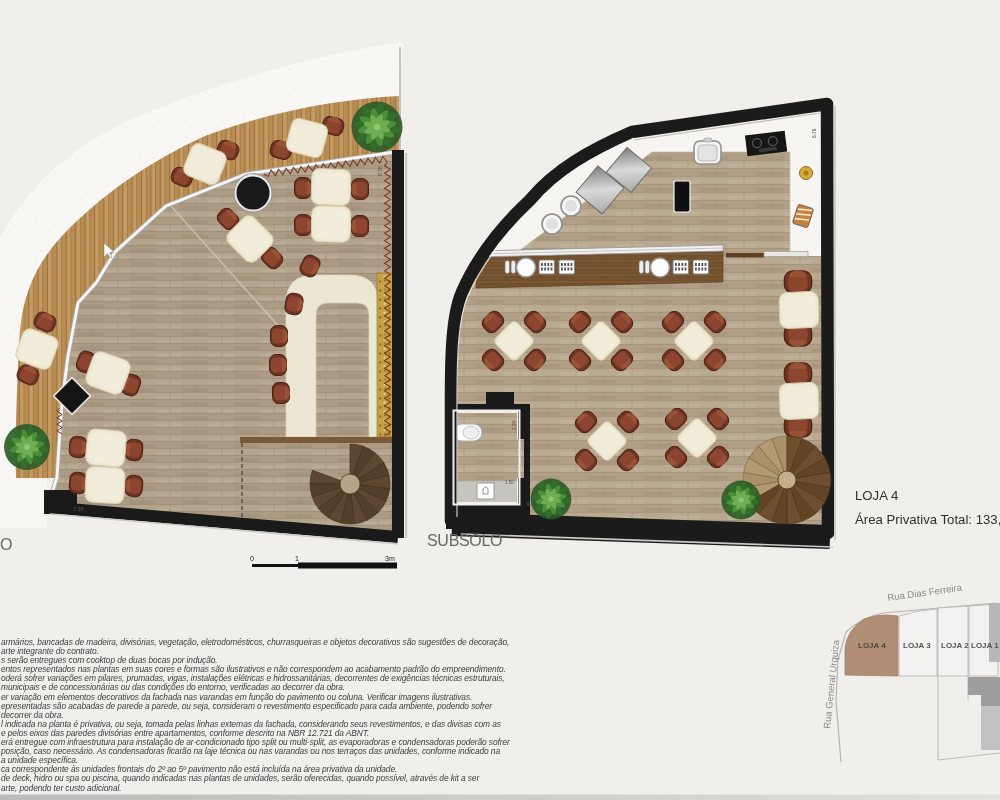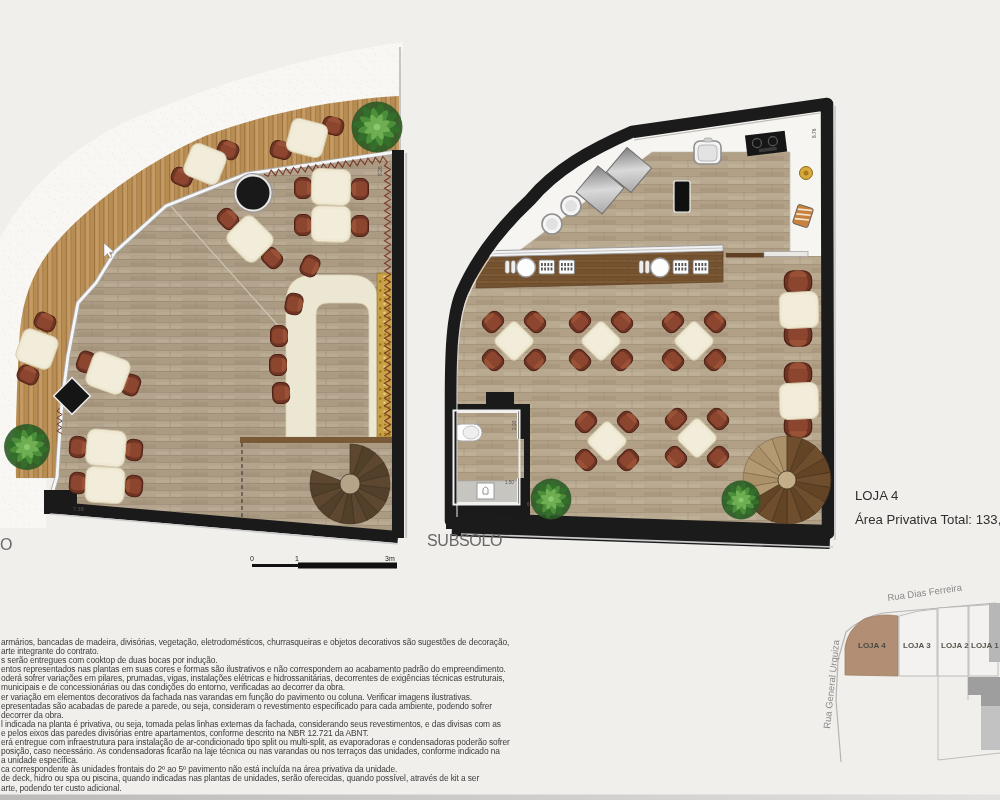--- a/index.html
+++ b/index.html
@@ -1,19 +1,19 @@
 <!DOCTYPE html>
 <html><head><meta charset="utf-8">
 <style>
 html,body{margin:0;padding:0;width:1000px;height:800px;overflow:hidden;background:#f0efec;
 font-family:"Liberation Sans",sans-serif;}
 #wrap{position:relative;width:1000px;height:800px;}
 svg{position:absolute;left:0;top:0;}
 #legal{position:absolute;left:1px;top:638px;width:560px;font-size:8.4px;line-height:9.1px;
-color:#3c3c3c;white-space:nowrap;letter-spacing:-0.1px;}
+color:#3c3c3c;white-space:nowrap;letter-spacing:-0.1px;font-style:italic;}
 </style></head>
 <body>
 <div id="wrap">
 <svg width="1000" height="800" viewBox="0 0 1000 800">
 <defs>
 <pattern id="spk" width="13" height="13" patternUnits="userSpaceOnUse">
  <rect width="13" height="13" fill="#f8f7f4"></rect>
  <circle cx="3" cy="4" r="0.6" fill="#e3e1dc"></circle>
           <circle cx="9" cy="10" r="0.6" fill="#e6e4df"></circle>
  <circle cx="11" cy="2" r="0.5" fill="#e0ded9"></circle>

